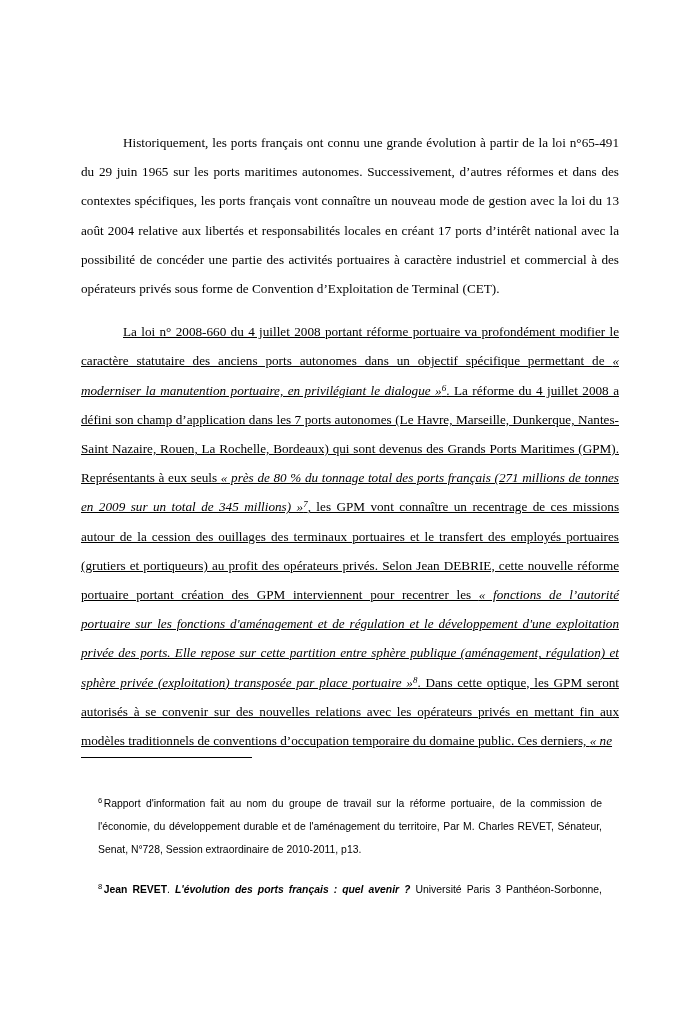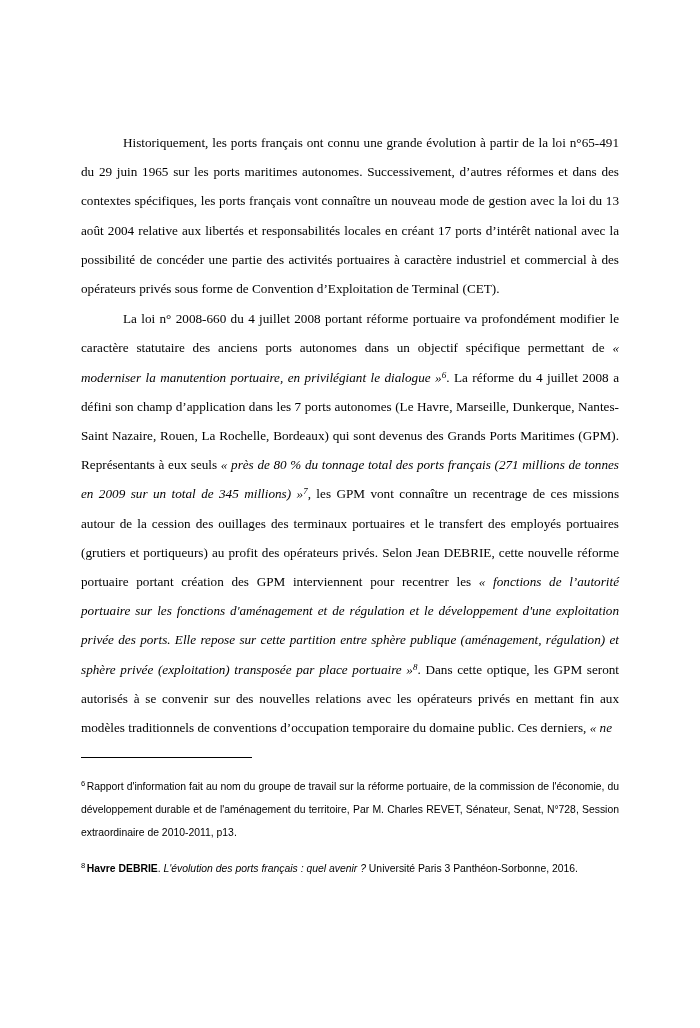--- a/index.html
+++ b/index.html
@@ -37,21 +37,22 @@
     margin: 0 0 0 0;
     font-size: 13.2px;
     line-height: 29.2px;
     text-align: justify;
     text-justify: inter-word;
     text-indent: 42px;
     hyphens: none;
   }
 
   p.para + p.para {
-    margin-top: 1px;
+    margin-top: 14px;
+    text-decoration: underline;
   }
 
   .it {
     font-style: italic;
   }
 
   sup.fn {
     font-size: 9px;
     line-height: 0;
     vertical-align: 4.5px;
@@ -71,21 +72,21 @@
   
   .footnotes {
     position: absolute;
     left: 81px;
     top: 775px;
     width: 538px;
     font-family: "Liberation Sans", "DejaVu Sans", sans-serif;
   }
 
   p.fnote {
-    margin: 0;
+    margin: 17px;
     font-size: 10.4px;
     line-height: 23px;
     text-align: justify;
     text-justify: inter-word;
     hyphens: none;
   }
 
   p.fnote.gap {
     margin-top: 13px;
   }
@@ -96,20 +97,21 @@
     vertical-align: 4px;
     margin-right: 1.5px;
   }
 
   .fnote .bold {
     font-weight: bold;
   }
 
   .fnote .it {
     font-style: italic;
+    font-weight: bold;
   }
 
   
   .page-number {
     position: absolute;
     left: 0;
     top: 934px;
     width: 619px;
     text-align: right;
     font-family: "Liberation Sans", "DejaVu Sans", sans-serif;
@@ -125,18 +127,18 @@
 
   <div class="body-area">
     <p class="para"><span>Historiquement, les ports français ont connu une grande évolution à partir de la loi n°65-491 du 29 juin 1965 sur les ports maritimes autonomes. Successivement, d’autres réformes et dans des contextes spécifiques, les ports français vont connaître un nouveau mode de gestion avec la loi du 13 août 2004 relative aux libertés et responsabilités locales en créant 17 ports d’intérêt national avec la possibilité de concéder une partie des activités portuaires à caractère industriel et commercial à des opérateurs privés sous forme de Convention d’Exploitation de Terminal (CET).</span></p>
     <p class="para"><span>La loi n° 2008-660 du 4 juillet 2008 portant réforme portuaire va profondément modifier le caractère statutaire des anciens ports autonomes dans un objectif spécifique permettant de </span><span class="it">« moderniser la manutention portuaire, en privilégiant le dialogue »</span><sup class="fn">6</sup><span>. La réforme du 4 juillet 2008 a défini son champ d’application dans les 7 ports autonomes (Le Havre, Marseille, Dunkerque, Nantes-Saint Nazaire, Rouen, La Rochelle, Bordeaux) qui sont devenus des Grands Ports Maritimes (GPM). Représentants à eux seuls </span><span class="it">« près de 80 % du tonnage total des ports français (271 millions de tonnes en 2009 sur un total de 345 millions) »</span><sup class="fn">7</sup><span>, les GPM vont connaître un recentrage de ces missions autour de la cession des ouillages des terminaux portuaires et le transfert des employés portuaires (grutiers et portiqueurs) au profit des opérateurs privés. Selon Jean DEBRIE, cette nouvelle réforme portuaire portant création des GPM interviennent pour recentrer les </span><span class="it">« fonctions de l’autorité portuaire sur les fonctions d'aménagement et de régulation et le développement d'une exploitation privée des ports. Elle repose sur cette partition entre sphère publique (aménagement, régulation) et sphère privée (exploitation) transposée par place portuaire »</span><sup class="fn">8</sup><span>. Dans cette optique, les GPM seront autorisés à se convenir sur des nouvelles relations avec les opérateurs privés en mettant fin aux modèles traditionnels de conventions d’occupation temporaire du domaine public. Ces derniers, </span><span class="it">« ne</span></p>
   </div>
 
   <div class="fn-rule"></div>
 
   <div class="footnotes">
     <p class="fnote"><sup class="marker">6</sup><span>Rapport d'information fait au nom du groupe de travail sur la réforme portuaire, de la commission de l'économie, du développement durable et de l'aménagement du territoire, Par M. Charles REVET, Sénateur, Senat, N°728, Session extraordinaire de 2010-2011, p13.</span></p>
-    <p class="fnote gap"><sup class="marker">8</sup><span class="bold">Havre DEBRIE</span><span>. </span><span class="it">L'évolution des ports français : quel avenir ?</span><span> Université Paris 3 Panthéon-Sorbonne, 2016.</span></p>
+    <p class="fnote gap"><sup class="marker">8</sup><span class="bold">Jean REVET</span><span>. </span><span class="it">L'évolution des ports français : quel avenir ?</span><span> Université Paris 3 Panthéon-Sorbonne, 2016.</span></p>
   </div>
 
   <div class="page-number">6</div>
 
 </div>
 
 </body></html>

